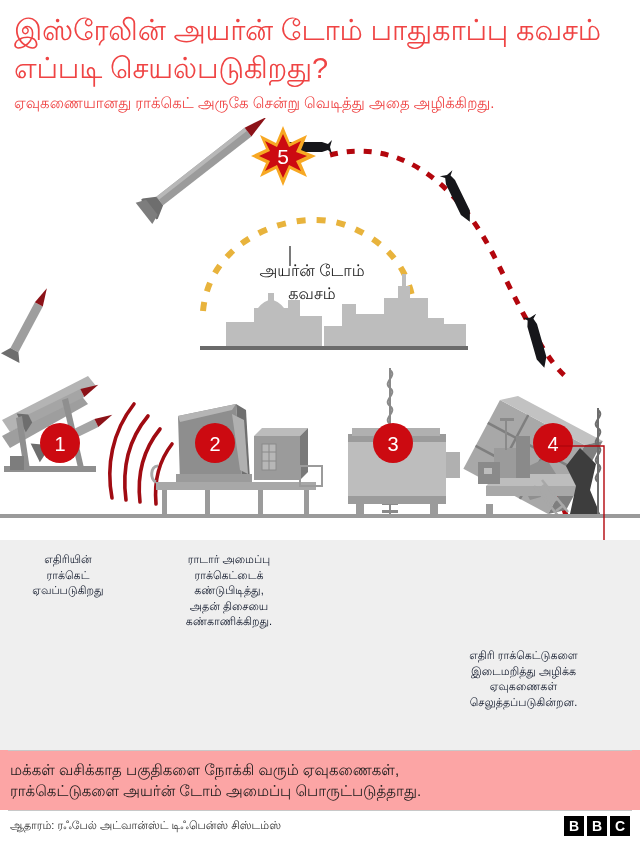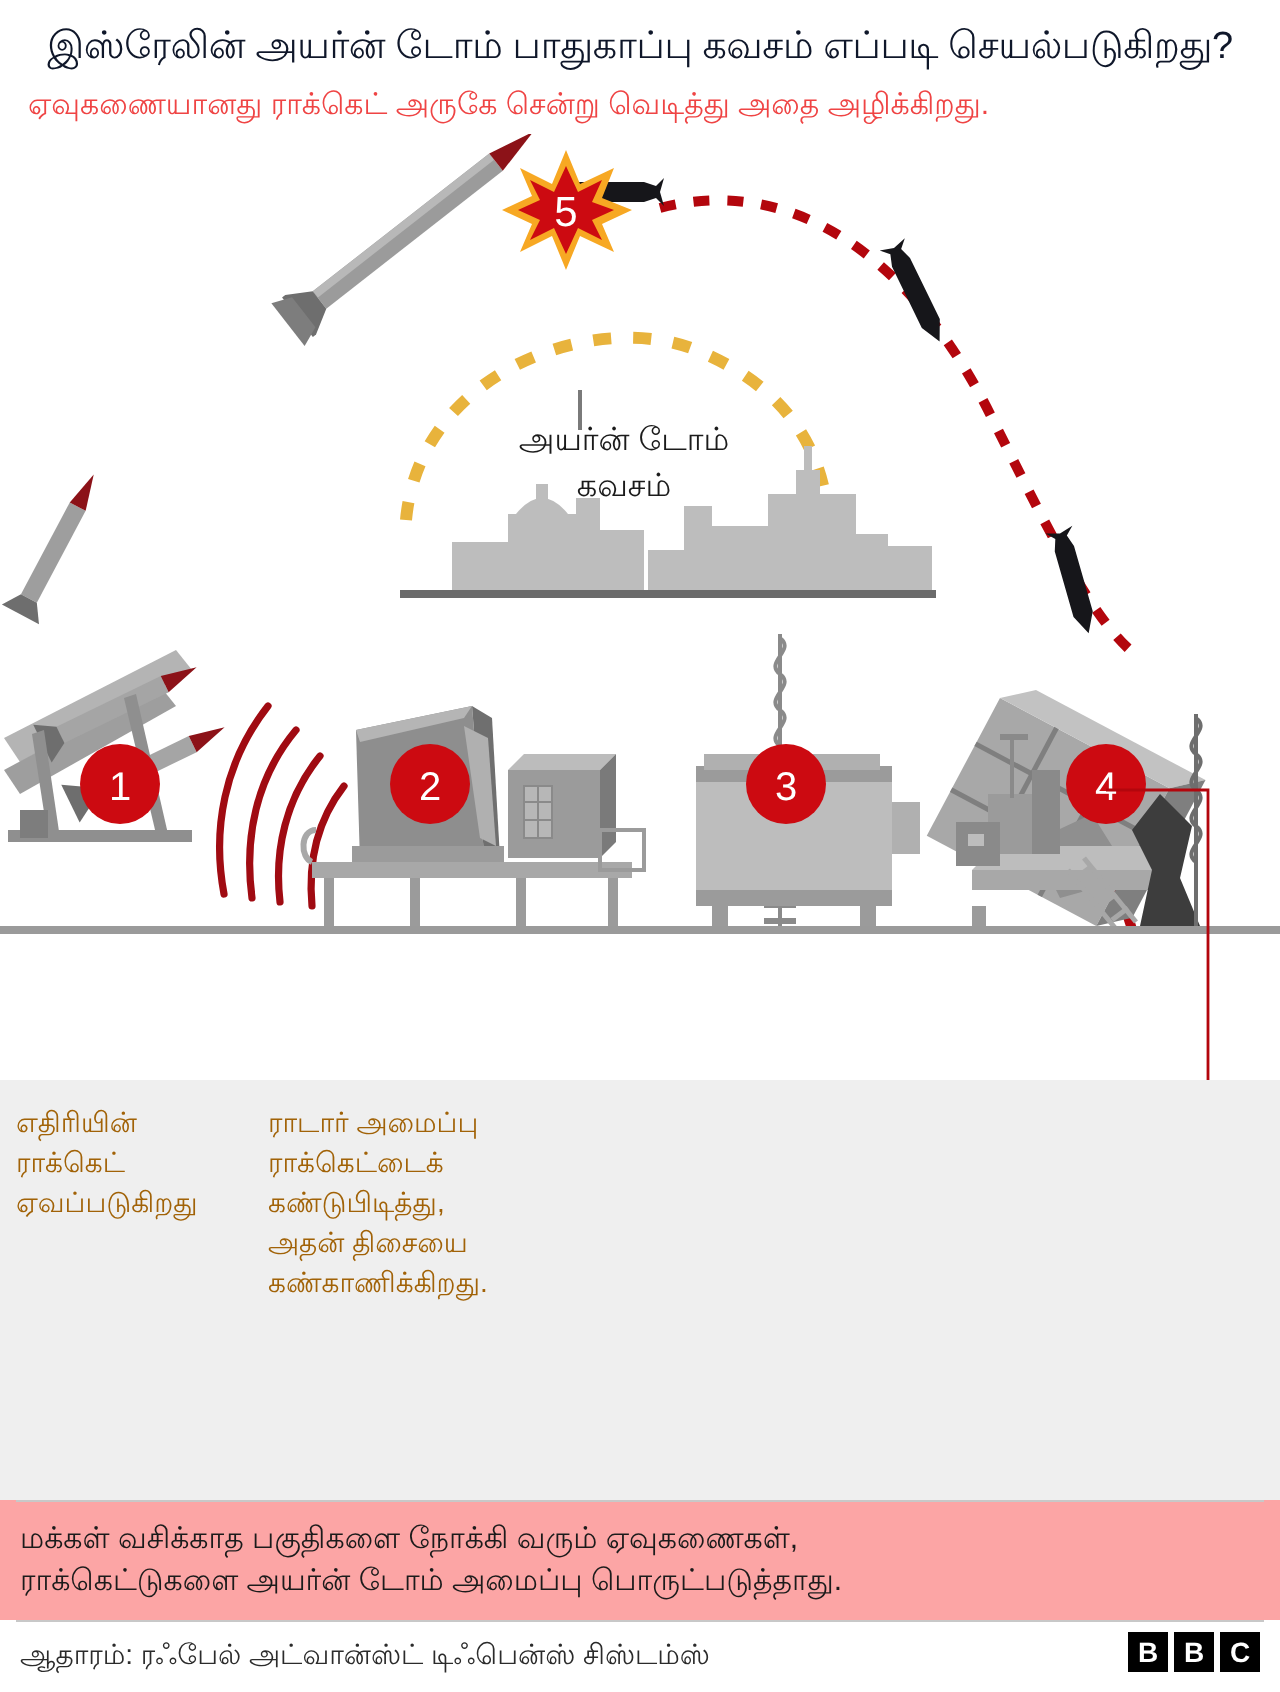--- a/index.html
+++ b/index.html
@@ -9,39 +9,40 @@
     font-family:"Liberation Sans","DejaVu Sans",sans-serif;
     color:#1a1a1a;
     overflow:hidden;
     position:relative;
   }
   .page{position:relative;width:640px;height:846px;box-sizing:border-box;}
 
   
   .header{padding:12px 14px 0 14px;}
   .title{
-    font-size:19px;line-height:1.30;font-weight:400;color:#0f172a;
-    letter-spacing:-0.2px;margin:0 0 6px 0;text-align:center;
+    font-size:29px;line-height:1.30;font-weight:400;color:#ef4444;
+    letter-spacing:-0.2px;margin:0 0 6px 0;
   }
   .subtitle{
     font-size:15px;line-height:1.38;color:#ef4444;margin:0;
   }
 
   
   .illus{position:relative;width:640px;height:400px;margin-top:4px;}
   .illus svg{display:block;}
 
   
   .captions{
     position:absolute;left:0;top:540px;width:640px;height:210px;
     background:#efefef;
   }
   .cap{
-    position:absolute;font-size:14px;line-height:1.42;color:#a16207;
+    position:absolute;font-size:11px;line-height:1.42;color:#0f172a;
     white-space:pre-line;
+    text-align:center;
   }
   .cap1{left:8px;top:12px;width:120px;}
   .cap2{left:134px;top:12px;width:190px;}
   .cap3{left:332px;top:12px;width:250px;}
   .cap4{left:416px;top:108px;width:215px;}
 
   
   .summary{
     position:absolute;left:0;top:750px;width:640px;height:60px;
     background:#fca5a5;
@@ -51,21 +52,21 @@
     margin:0;padding:9px 10px 0 10px;font-size:15px;line-height:1.42;color:#1b1b1b;
     white-space:pre-line;
   }
 
   
   .footer{
     position:absolute;left:0;top:810px;width:640px;height:36px;background:#ffffff;
   }
   .footer .rule{position:absolute;left:8px;top:0;width:624px;height:1px;background:#c8c8c8;}
   .source{
-    position:absolute;left:10px;top:9px;font-size:14px;color:#2b2b2b;
+    position:absolute;left:10px;top:9px;font-size:11px;color:#2b2b2b;
   }
   .bbc{position:absolute;right:10px;top:6px;display:flex;gap:3px;}
   .bbc span{
     width:20px;height:20px;background:#000;color:#fff;
     font-size:14px;font-weight:700;line-height:20px;text-align:center;
     font-family:"Liberation Sans",sans-serif;
   }
 </style>
 </head>
 <body>
@@ -280,20 +281,24 @@
 
   <div class="captions">
     <div class="cap cap1">எதிரியின்
 ராக்கெட்
 ஏவப்படுகிறது</div>
     <div class="cap cap2">ராடார் அமைப்பு
 ராக்கெட்டைக்
 கண்டுபிடித்து,
 அதன் திசையை
 கண்காணிக்கிறது.</div>
+    <div class="cap cap4">எதிரி ராக்கெட்டுகளை
+இடைமறித்து அழிக்க
+ஏவுகணைகள்
+செலுத்தப்படுகின்றன.</div>
   </div>
 
   <div class="summary">
     <div class="rule-top"></div>
     <p>மக்கள் வசிக்காத பகுதிகளை நோக்கி வரும் ஏவுகணைகள்,
 ராக்கெட்டுகளை அயர்ன் டோம் அமைப்பு பொருட்படுத்தாது.</p>
   </div>
 
   <div class="footer">
     <div class="rule"></div>

